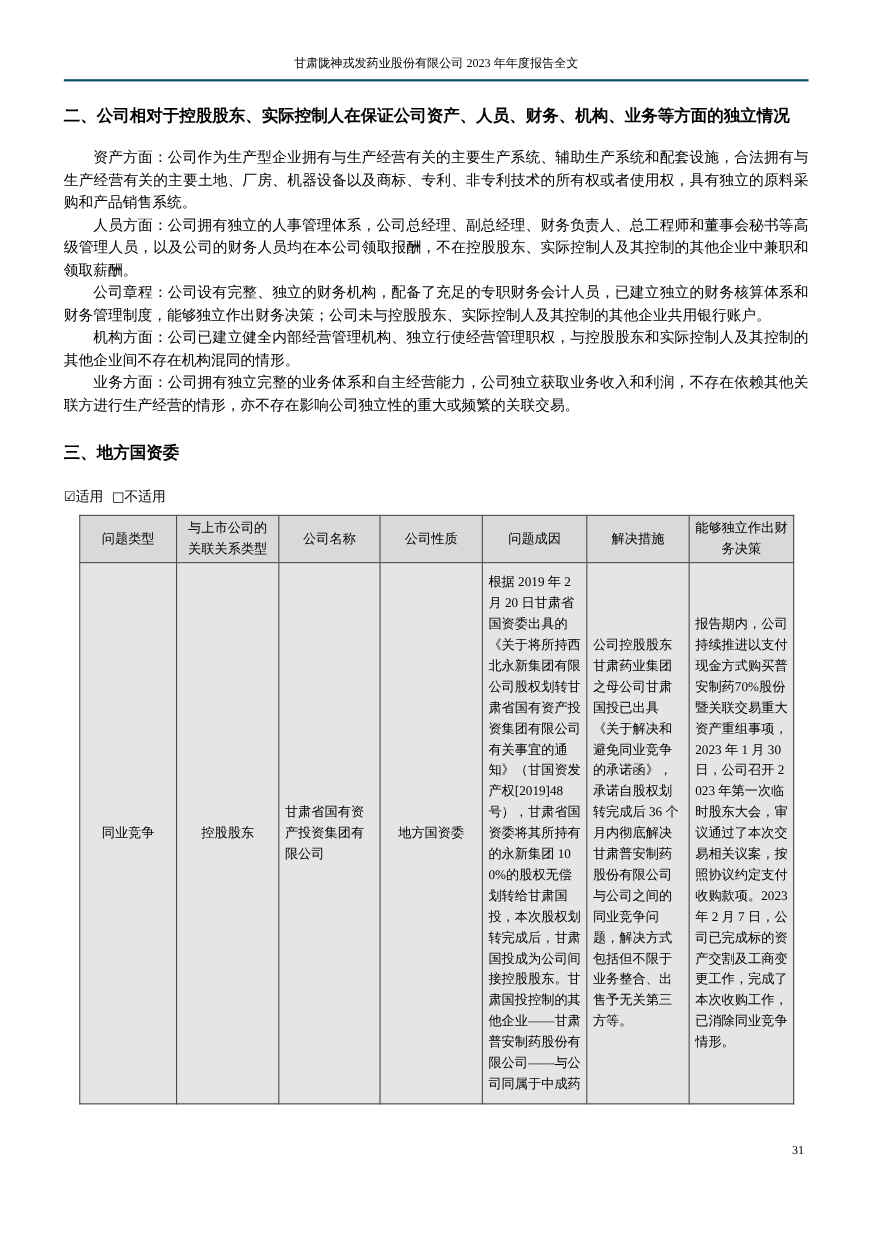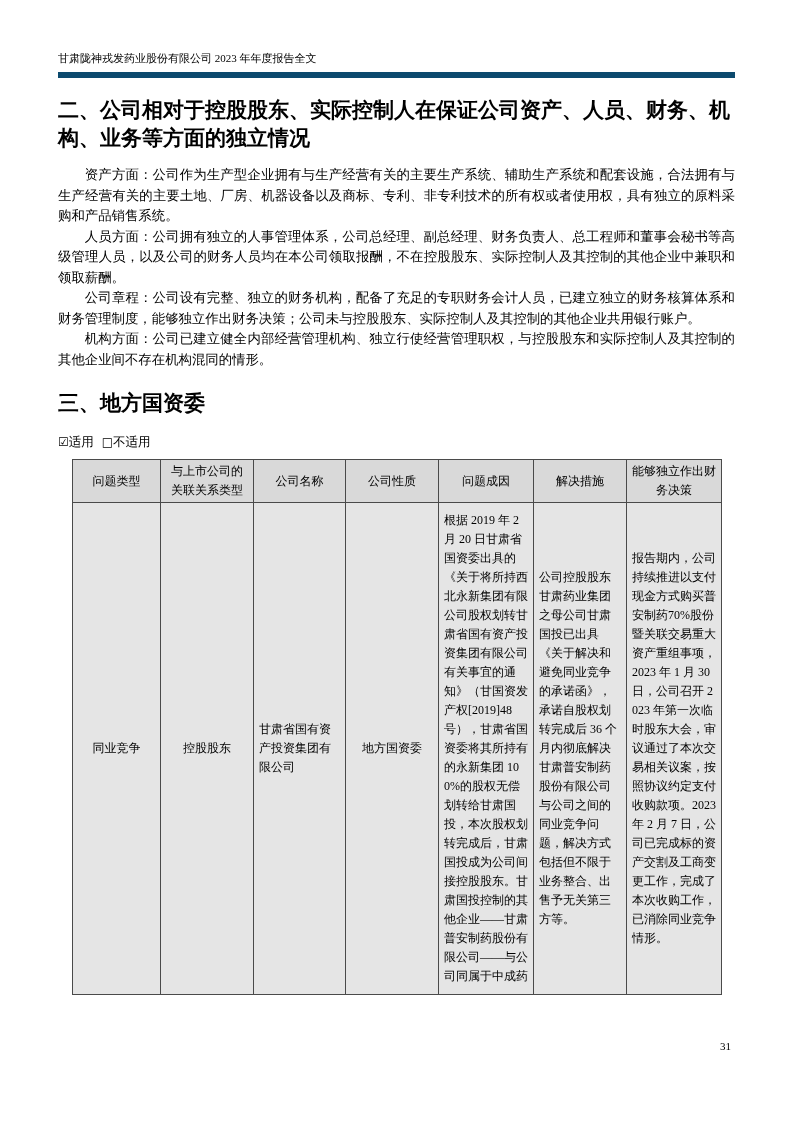--- a/index.html
+++ b/index.html
@@ -12,29 +12,29 @@
   .page {
     position: relative;
     width: 793px;
     height: 1122px;
     box-sizing: border-box;
     padding: 50px 58px 0 58px;
     overflow: hidden;
     background: #ffffff;
   }
   .doc-header {
-    text-align: left;
+    text-align: center;
     font-size: 11px;
     line-height: 16px;
     padding-bottom: 6px;
-    border-bottom: 6px solid #0c4a6e;
+    border-bottom: 2px solid #0c4a6e;
   }
   .section-heading {
     font-family: "Liberation Sans", "DejaVu Sans", sans-serif;
-    font-size: 21px;
+    font-size: 15px;
     font-weight: bold;
     line-height: 28px;
     margin: 18px 0 0 0;
   }
   .paragraphs {
     margin-top: 13px;
   }
   .para {
     margin: 0;
     font-size: 13.4px;
@@ -105,20 +105,21 @@
     <span>甘肃陇神戎发药业股份有限公司 2023 年年度报告全文</span>
   </div>
 
   <h2 class="section-heading">二、公司相对于控股股东、实际控制人在保证公司资产、人员、财务、机构、业务等方面的独立情况</h2>
 
   <div class="paragraphs">
     <p class="para">资产方面：公司作为生产型企业拥有与生产经营有关的主要生产系统、辅助生产系统和配套设施，合法拥有与生产经营有关的主要土地、厂房、机器设备以及商标、专利、非专利技术的所有权或者使用权，具有独立的原料采购和产品销售系统。</p>
     <p class="para">人员方面：公司拥有独立的人事管理体系，公司总经理、副总经理、财务负责人、总工程师和董事会秘书等高级管理人员，以及公司的财务人员均在本公司领取报酬，不在控股股东、实际控制人及其控制的其他企业中兼职和领取薪酬。</p>
     <p class="para">公司章程：公司设有完整、独立的财务机构，配备了充足的专职财务会计人员，已建立独立的财务核算体系和财务管理制度，能够独立作出财务决策；公司未与控股股东、实际控制人及其控制的其他企业共用银行账户。</p>
     <p class="para">机构方面：公司已建立健全内部经营管理机构、独立行使经营管理职权，与控股股东和实际控制人及其控制的其他企业间不存在机构混同的情形。</p>
+    <p class="para">业务方面：公司拥有独立完整的业务体系和自主经营能力，公司独立获取业务收入和利润，不存在依赖其他关联方进行生产经营的情形，亦不存在影响公司独立性的重大或频繁的关联交易。</p>
   </div>
 
   <h2 class="section-heading heading-3">三、地方国资委</h2>
 
   <div class="applicable-line">
     <span class="chk">☑</span><span>适用</span><span class="gap"></span><span class="chk">□</span><span>不适用</span>
   </div>
 
   <table class="compete-table">
     <colgroup>

